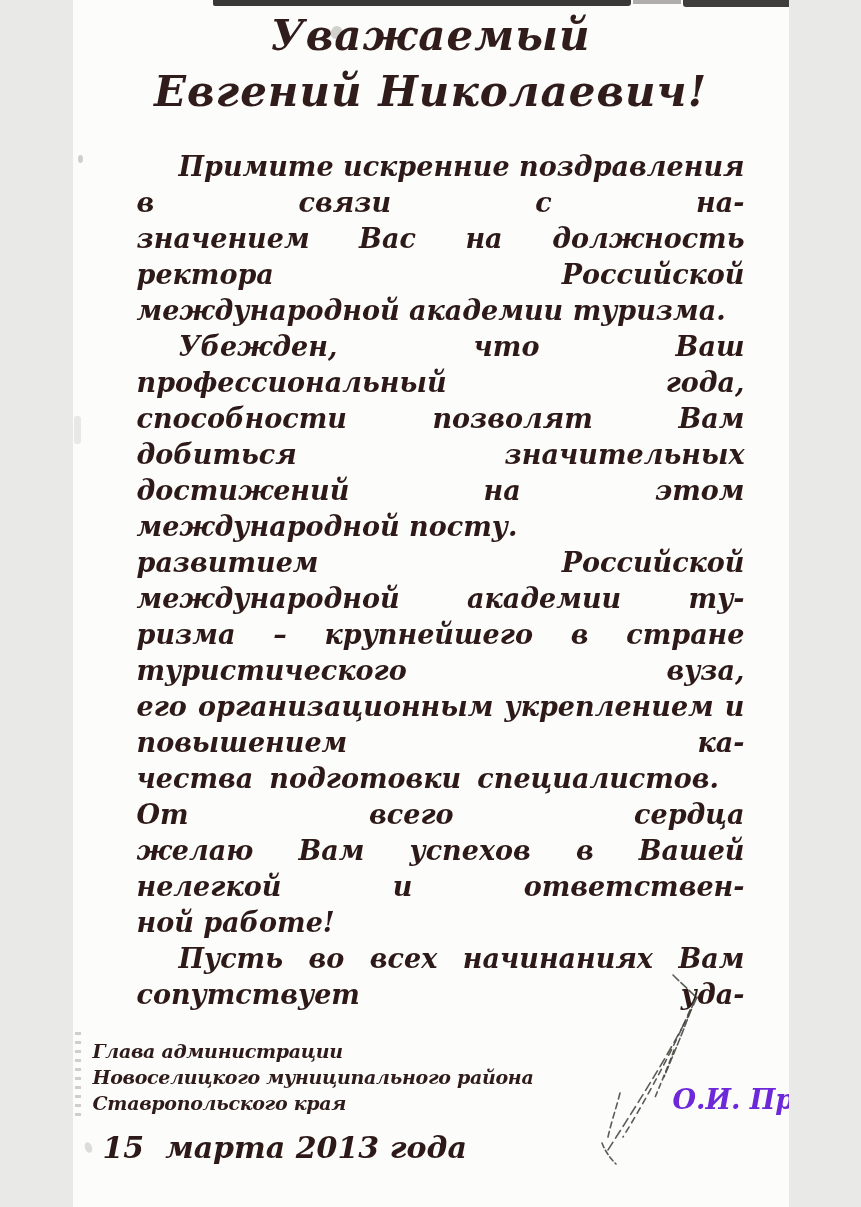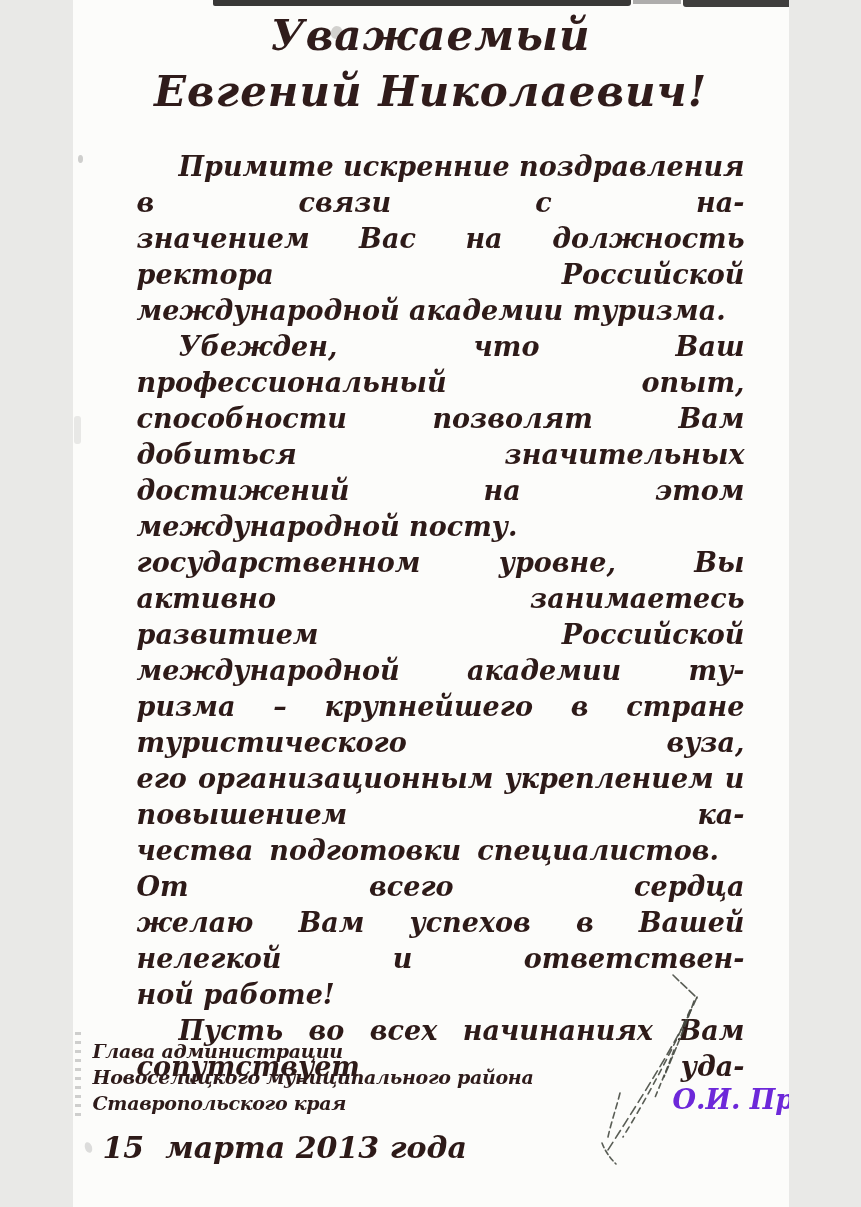--- a/index.html
+++ b/index.html
@@ -88,24 +88,23 @@
 
   <div class="heading">
     <div>Уважаемый</div>
     <div>Евгений Николаевич!</div>
   </div>
 
   <div class="body" id="letter-body">
       <div class="line first">Примите искренние поздравления в связи с на-</div>
       <div class="line">значением Вас на должность ректора Российской</div>
       <div class="line last">международной академии туризма.</div>
-      <div class="line first">Убежден, что Ваш профессиональный опыт,</div>
+      <div class="line first">Убежден, что Ваш профессиональный года,</div>
       <div class="line">способности позволят Вам добиться значительных</div>
       <div class="line last">достижений на этом международной посту.</div>
-      <div class="line">государственном уровне, Вы активно занимаетесь</div>
       <div class="line">развитием Российской международной академии ту-</div>
       <div class="line">ризма – крупнейшего в стране туристического вуза,</div>
       <div class="line">его организационным укреплением и повышением ка-</div>
       <div class="line">чества подготовки специалистов.&nbsp;&nbsp; От всего сердца</div>
       <div class="line">желаю Вам успехов в Вашей нелегкой и ответствен-</div>
       <div class="line last">ной работе!</div>
       <div class="line first">Пусть во всех начинаниях Вам сопутствует уда-</div>
     </div>
 
   <div class="footer-left">

